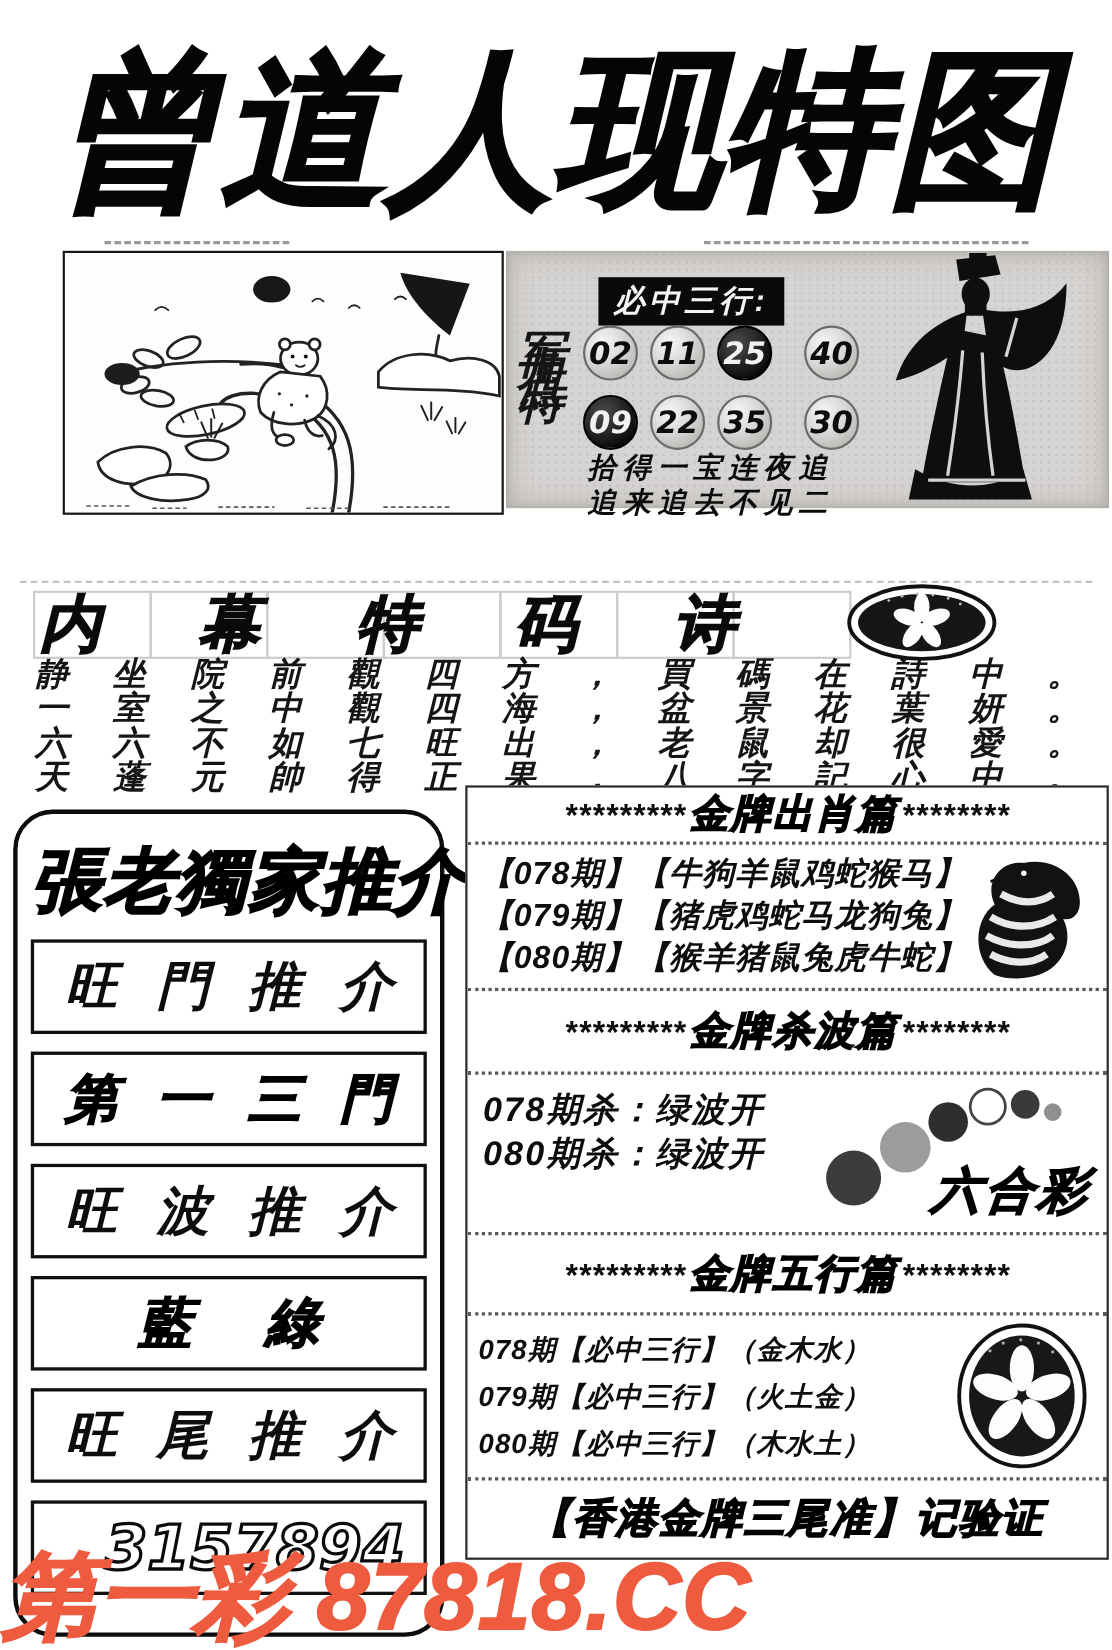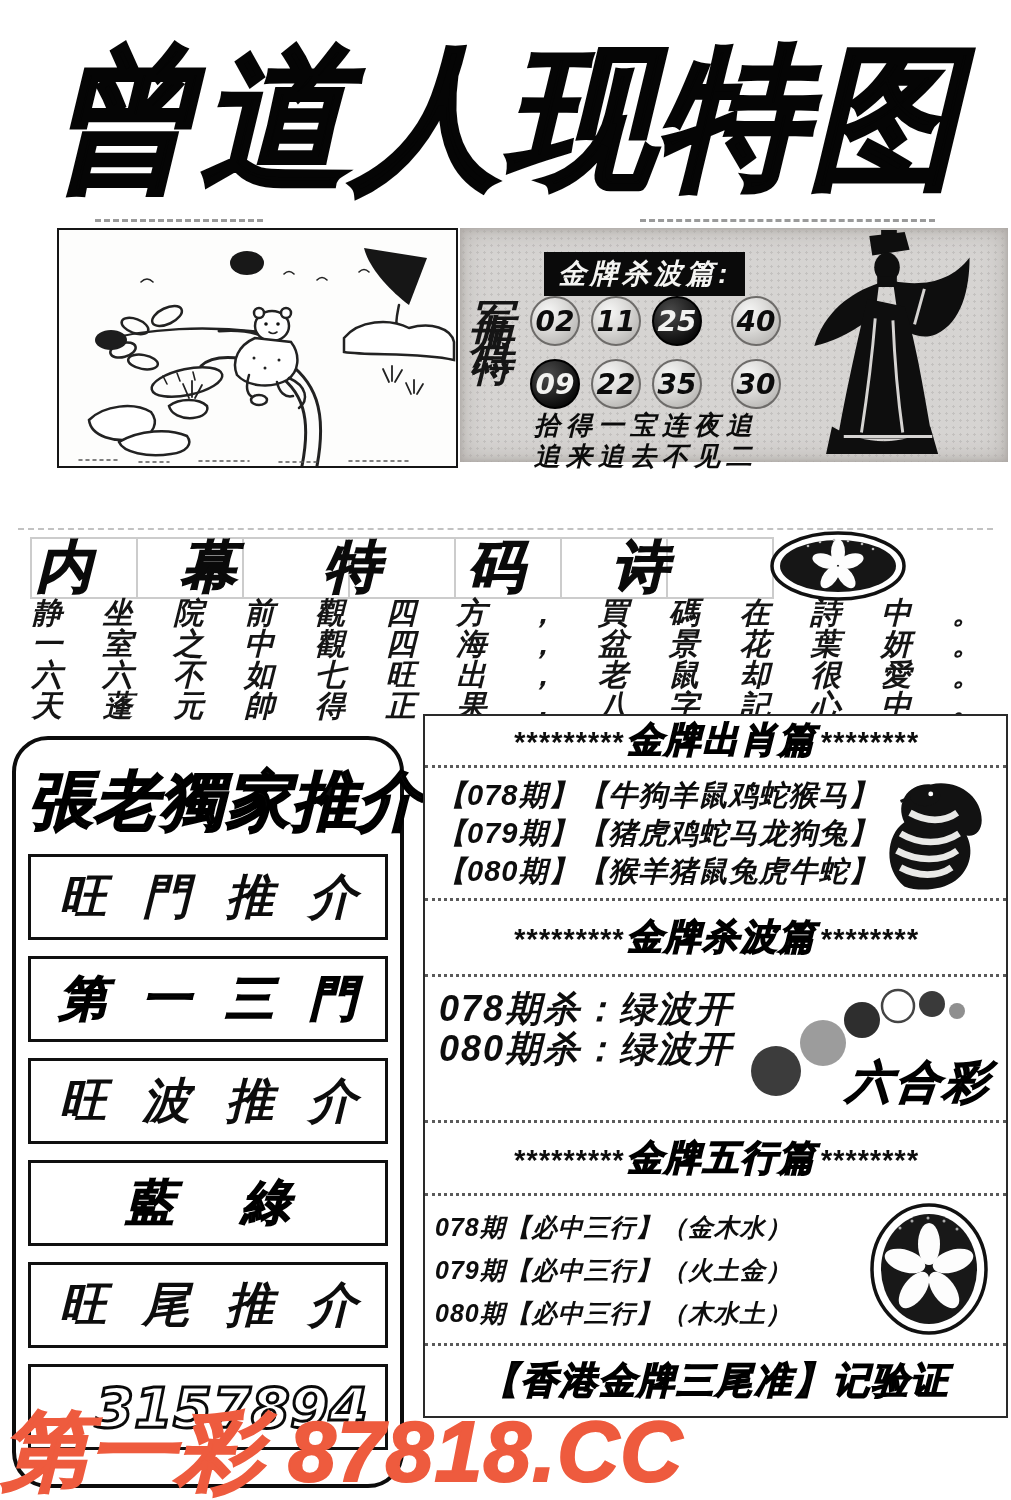--- a/index.html
+++ b/index.html
@@ -73,21 +73,21 @@
     border-bottom:3px dotted #5a5a5a;}
   .rp-header .stars{font-size:29px;font-weight:900;letter-spacing:1px;padding-top:4px;}
   .rp-header .hlabel{font-size:36px;font-weight:900;margin:0 3px;letter-spacing:2px;
     -webkit-text-stroke:1.5px #000;}
   .rp-h1{height:52px;}  .rp-h2{height:76px;}  .rp-h3{height:73px;}
   .rp-content{position:relative;box-sizing:border-box;border-bottom:3px dotted #5a5a5a;}
   .rp-c1{height:133px;padding:8px 0 0 12px;}
   .rp-c2{height:146px;padding:12px 0 0 14px;}
   .rp-c3{height:150px;padding:10px 0 0 10px;}
   .rp-row1{font-size:29px;font-weight:700;line-height:38px;letter-spacing:1px;}
-  .rp-row2{font-size:36px;font-weight:700;line-height:40px;letter-spacing:2px;}
+  .rp-row2{font-size:31px;font-weight:700;line-height:40px;letter-spacing:2px;}
   .rp-row3{font-size:25px;font-weight:700;line-height:43px;letter-spacing:1px;}
   .snake-svg{position:absolute;right:12px;top:6px;width:118px;height:120px;}
   .balls-svg{position:absolute;right:6px;top:10px;width:250px;height:110px;}
   .liuhecai{position:absolute;right:14px;bottom:8px;font-size:44px;font-weight:900;
     transform:skewX(-6deg);-webkit-text-stroke:1.5px #000;letter-spacing:4px;}
   .bauhinia-svg{position:absolute;right:14px;top:2px;width:126px;height:142px;}
   .rp-footer{flex:1;display:flex;align-items:center;justify-content:center;
     font-size:37px;font-weight:900;letter-spacing:2px;-webkit-text-stroke:1.5px #000;}
 
   
@@ -140,21 +140,21 @@
       <path d="M110,176 C120,168 140,168 148,176 C150,182 144,187 134,188 C122,189 112,184 110,176 Z" fill="#fff"></path>
       <path d="M130,168 l-6,-14 M133,167 l0,-16 M136,168 l7,-13" stroke-width="1.8"></path>
       <path d="M330,152 l-6,-13 M333,151 l0,-15 M336,152 l7,-12" stroke-width="1.8"></path>
       <path d="M352,164 l-5,-11 M355,163 l0,-13 M358,164 l6,-10" stroke-width="1.8"></path>
       <path d="M20,230 h40 M80,232 h30 M140,231 h50 M220,232 h40 M290,231 h60" stroke="#555" stroke-width="1.5" stroke-dasharray="3 4"></path>
     </svg>
   </div>
 
   <div class="tip-box">
     <div class="side-label">军师点特</div>
-    <div class="tip-header">金牌杀波篇:</div>
+    <div class="tip-header">必中三行:</div>
     <div class="ball-grid">
       <div class="ball">02</div>
       <div class="ball">11</div>
       <div class="ball dark">25</div>
       <div class="ball">40</div>
       <div class="ball dark">09</div>
       <div class="ball">22</div>
       <div class="ball">35</div>
       <div class="ball">30</div>
     </div>

